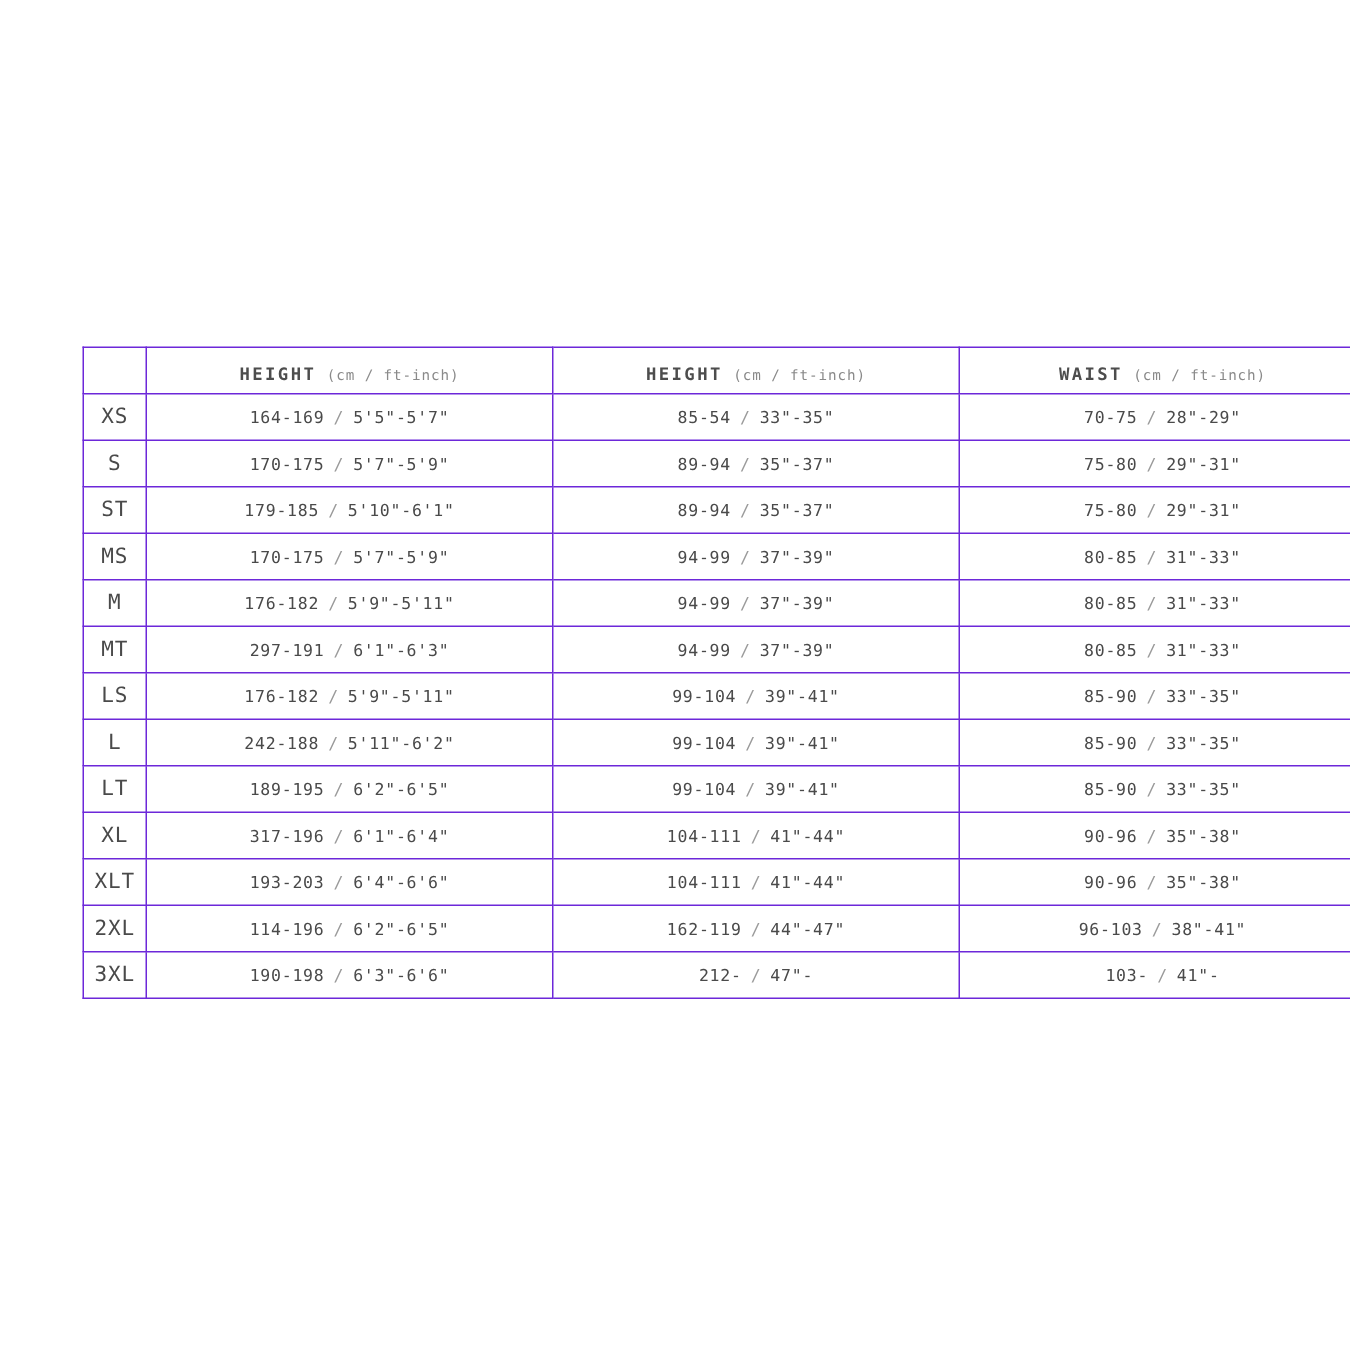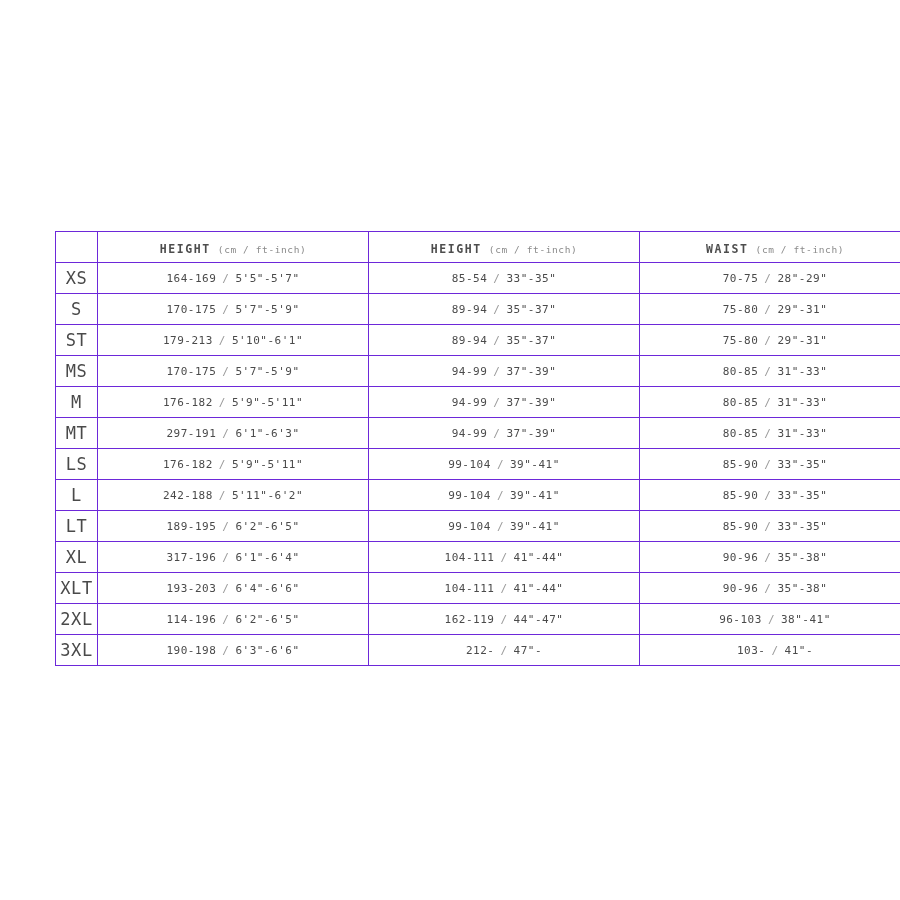--- a/index.html
+++ b/index.html
@@ -49,21 +49,21 @@
     font-weight: bold;
   }
   .hdr .unit {
     font-size: 9.5px;
     letter-spacing: 0.6px;
     color: #8a8a8a;
     font-weight: normal;
     margin-left: 7px;
   }
   .size-cell {
-    font-size: 17px;
+    font-size: 14px;
     font-weight: bold;
     letter-spacing: 0.6px;
     color: #4a4a4a;
   }
   .val-cell {
     font-size: 11px;
     letter-spacing: 0.5px;
     color: #555555;
     white-space: nowrap;
   }
@@ -106,21 +106,21 @@
             <td class="val-cell"><span>70-75</span><span class="sep">/</span><span>28"-29"</span></td>
           </tr>
           <tr>
             <td class="size-cell">S</td>
             <td class="val-cell"><span>170-175</span><span class="sep">/</span><span>5'7"-5'9"</span></td>
             <td class="val-cell"><span>89-94</span><span class="sep">/</span><span>35"-37"</span></td>
             <td class="val-cell"><span>75-80</span><span class="sep">/</span><span>29"-31"</span></td>
           </tr>
           <tr>
             <td class="size-cell">ST</td>
-            <td class="val-cell"><span>179-213</span><span class="sep">/</span><span>5'10"-6'1"</span></td>
+            <td class="val-cell"><span>179-185</span><span class="sep">/</span><span>5'10"-6'1"</span></td>
             <td class="val-cell"><span>89-94</span><span class="sep">/</span><span>35"-37"</span></td>
             <td class="val-cell"><span>75-80</span><span class="sep">/</span><span>29"-31"</span></td>
           </tr>
           <tr>
             <td class="size-cell">MS</td>
             <td class="val-cell"><span>170-175</span><span class="sep">/</span><span>5'7"-5'9"</span></td>
             <td class="val-cell"><span>94-99</span><span class="sep">/</span><span>37"-39"</span></td>
             <td class="val-cell"><span>80-85</span><span class="sep">/</span><span>31"-33"</span></td>
           </tr>
           <tr>

